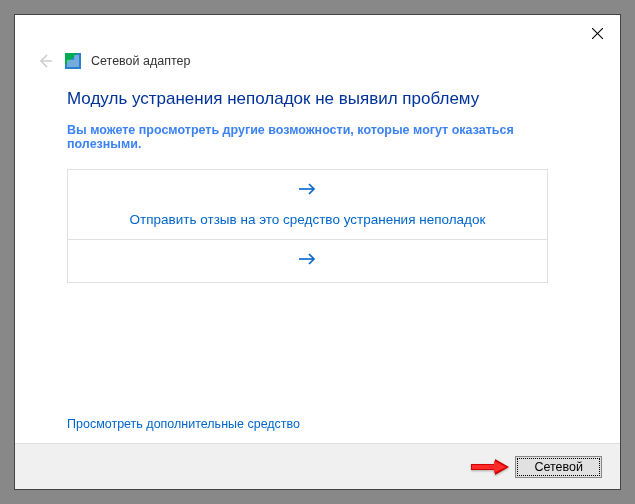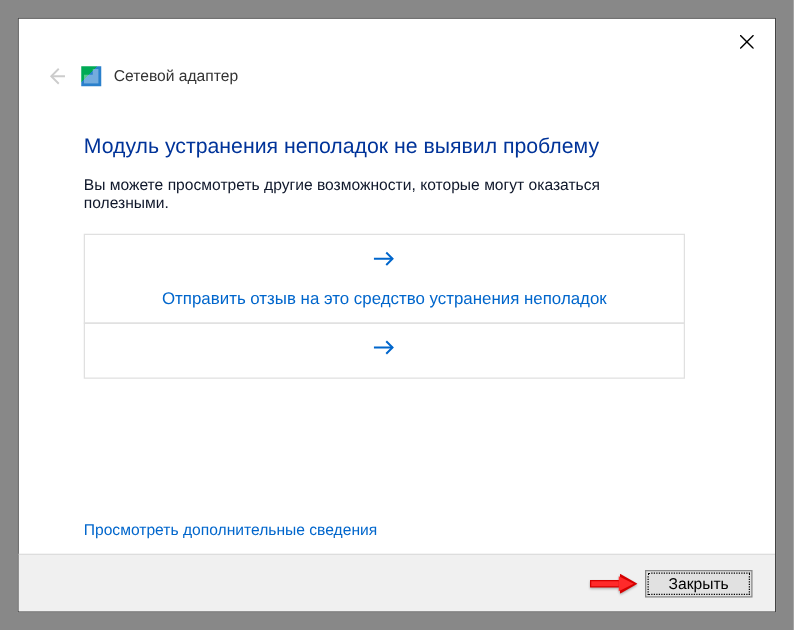--- a/index.html
+++ b/index.html
@@ -68,32 +68,32 @@
       clip-path: polygon(0 40%, 60% 40%, 60% 0, 100% 0, 100% 100%, 0 100%);
       opacity: 0.35;
     }
     .header-title {
       font-size: 12.5px;
       color: #333;
     }
     .content {
       padding: 4px 72px 0 52px;
       flex: 1;
-      margin-top: 18px;
     }
     .heading {
       color: #003399;
       font-size: 17px;
       font-weight: 400;
       margin-bottom: 14px;
     }
     .subtext {
       font-size: 12.5px;
-      color: #0f172a;
+      color: #3b82f6;
       margin-bottom: 18px;
+      font-weight: bold;
     }
     .option-box {
       border: 1px solid #e0e0e0;
       padding: 12px 14px;
       display: flex;
       align-items: center;
       gap: 12px;
       cursor: pointer;
       margin-bottom: -1px;
       flex-direction: column;
@@ -183,27 +183,27 @@
     <div class="option-box">
       <span class="option-arrow">
         <svg width="18" height="14" viewBox="0 0 18 14">
           <line x1="0" y1="7" x2="15" y2="7" stroke="#0066cc" stroke-width="1.6"></line>
           <path d="M10 2 L15 7 L10 12" fill="none" stroke="#0066cc" stroke-width="1.6"></path>
         </svg>
       </span>
     </div>
   </div>
 
-  <a class="more-link">Просмотреть дополнительные сведения</a>
+  <a class="more-link">Просмотреть дополнительные средство</a>
 
   <div class="footer">
     <div class="highlight-arrow">
       <svg width="38" height="16" viewBox="0 0 38 16">
         <rect x="0" y="5" width="24" height="6" fill="#d40000"></rect>
         <polygon points="24,0 38,8 24,16" fill="#d40000"></polygon>
         <rect x="1" y="6" width="22" height="4" fill="#ff2a2a"></rect>
         <polygon points="23,2 35,8 23,14" fill="#ff2a2a"></polygon>
       </svg>
     </div>
-    <button class="btn-close">Закрыть</button>
+    <button class="btn-close">Сетевой</button>
   </div>
 
 </div>
 
 </body></html>

